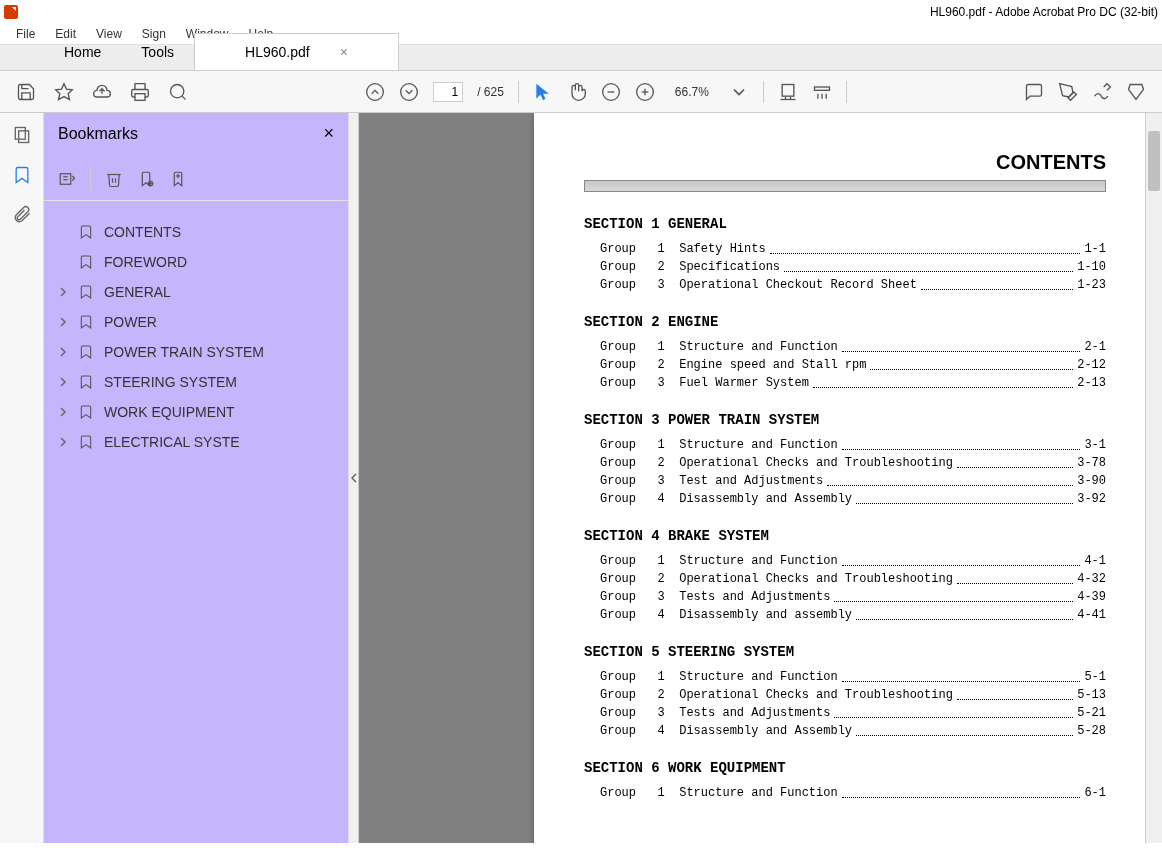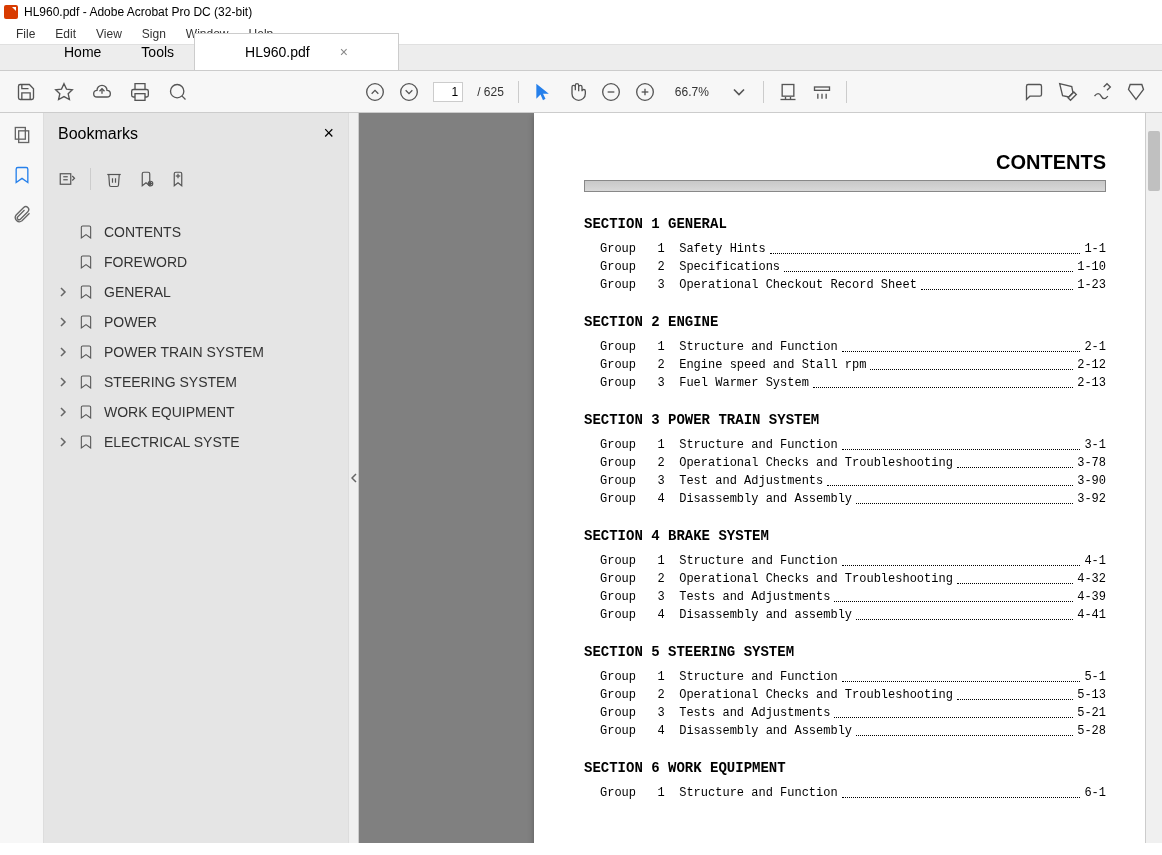--- a/index.html
+++ b/index.html
@@ -1,19 +1,19 @@
 <!DOCTYPE html>
 <html><head>
   <meta charset="utf-8">
   <style>
     * { margin: 0; padding: 0; box-sizing: border-box; }
     body { font-family: "Segoe UI", Arial, sans-serif; font-size: 13px; background: #fff; overflow: hidden; width: 1162px; height: 855px; }
     
     
-    .titlebar { height: 23px; background: #fff; display: flex; align-items: center; padding: 0 4px; gap: 6px; }
+    .titlebar { height: 23px; background: #fff; display: flex; align-items: center; padding: 0 4px; gap: 6px; justify-content: space-between; }
     .titlebar-icon { width: 14px; height: 14px; background: #d83b01; border-radius: 2px; position: relative; }
     .titlebar-icon::after { content: ''; position: absolute; top: 2px; right: 2px; border-top: 4px solid #fff; border-left: 4px solid transparent; }
     .titlebar-text { font-size: 12px; color: #000; }
     
     
     .menubar { height: 22px; background: #fff; display: flex; align-items: center; padding: 0 6px; gap: 0; border-bottom: 1px solid #e0e0e0; }
     .menubar-item { padding: 0 10px; font-size: 12px; color: #333; cursor: pointer; }
     
     
     .tabsbar { height: 26px; background: #ededed; display: flex; align-items: flex-end; border-bottom: 1px solid #ccc; padding-left: 44px; }
@@ -34,21 +34,21 @@
     
     
     .main { display: flex; height: 730px; }
     
     
     .leftrail { width: 44px; background: #f7f7f7; border-right: 1px solid #ddd; display: flex; flex-direction: column; align-items: center; padding-top: 12px; gap: 20px; }
     .leftrail svg { width: 20px; height: 20px; color: #666; }
     .leftrail-active { color: #2680eb !important; }
     
     
-    .bookmarks-panel { width: 305px; background: #e5e5e5; border-right: 1px solid #ddd; display: flex; flex-direction: column; gap: 8px; }
+    .bookmarks-panel { width: 305px; background: #c4b5fd; border-right: 1px solid #ddd; display: flex; flex-direction: column; gap: 8px; }
     .bookmarks-header { display: flex; align-items: center; justify-content: space-between; padding: 10px 14px; }
     .bookmarks-title { font-size: 16px; }
     .bookmarks-close { font-size: 18px; cursor: pointer; }
     .bookmarks-toolbar { display: flex; gap: 14px; align-items: center; padding: 6px 14px 10px; border-bottom: 1px solid #e5e5e5; }
     .bookmarks-toolbar svg { width: 18px; height: 18px; color: #555; }
     .tree { padding: 8px 0; overflow-y: auto; }
     .tree-item { display: flex; align-items: center; padding: 6px 14px; gap: 10px; cursor: pointer; font-size: 14px; color: #333; }
     .tree-chevron { width: 10px; height: 10px; display: inline-flex; }
     .tree-spacer { width: 10px; }
     .tree-bookmark { width: 16px; height: 18px; }

